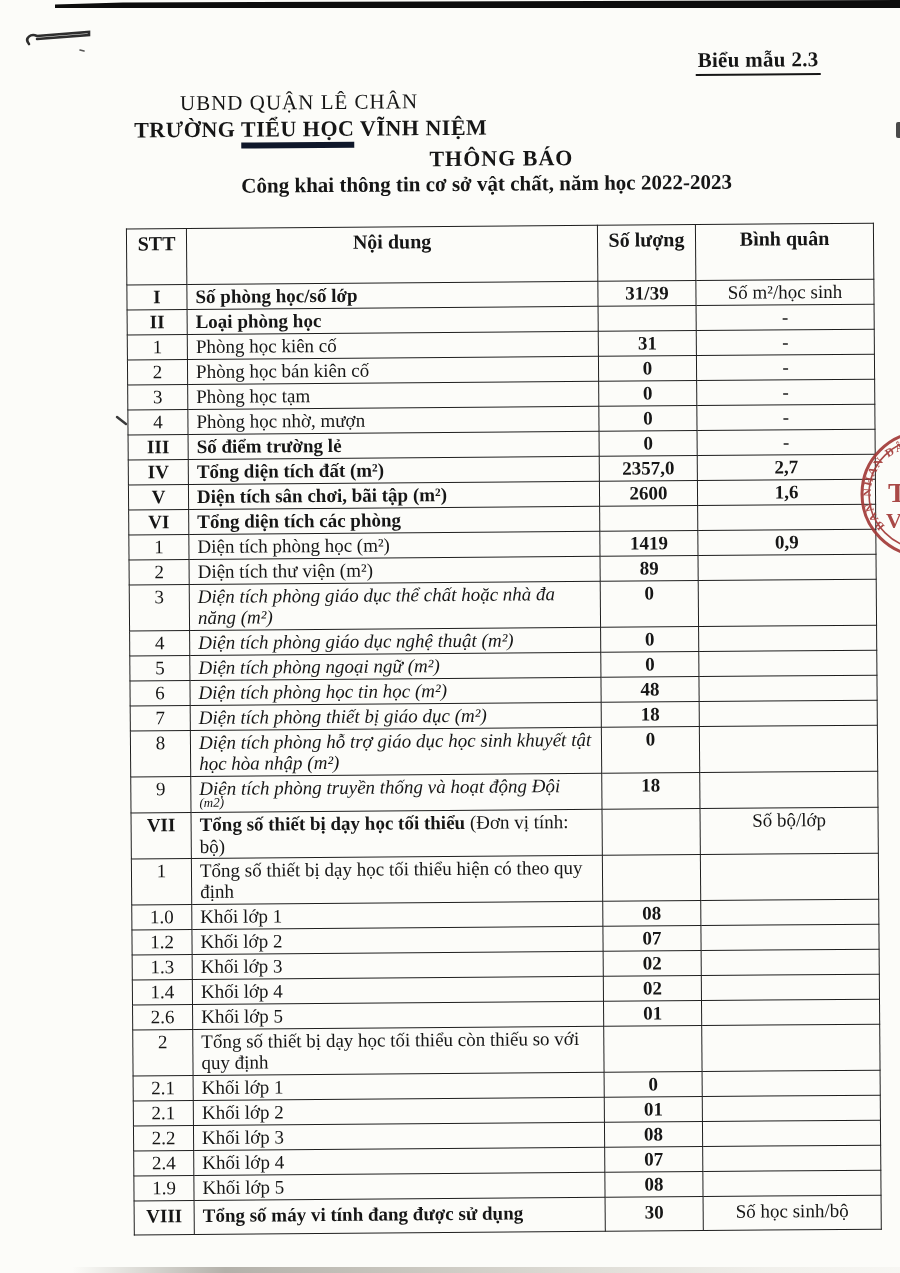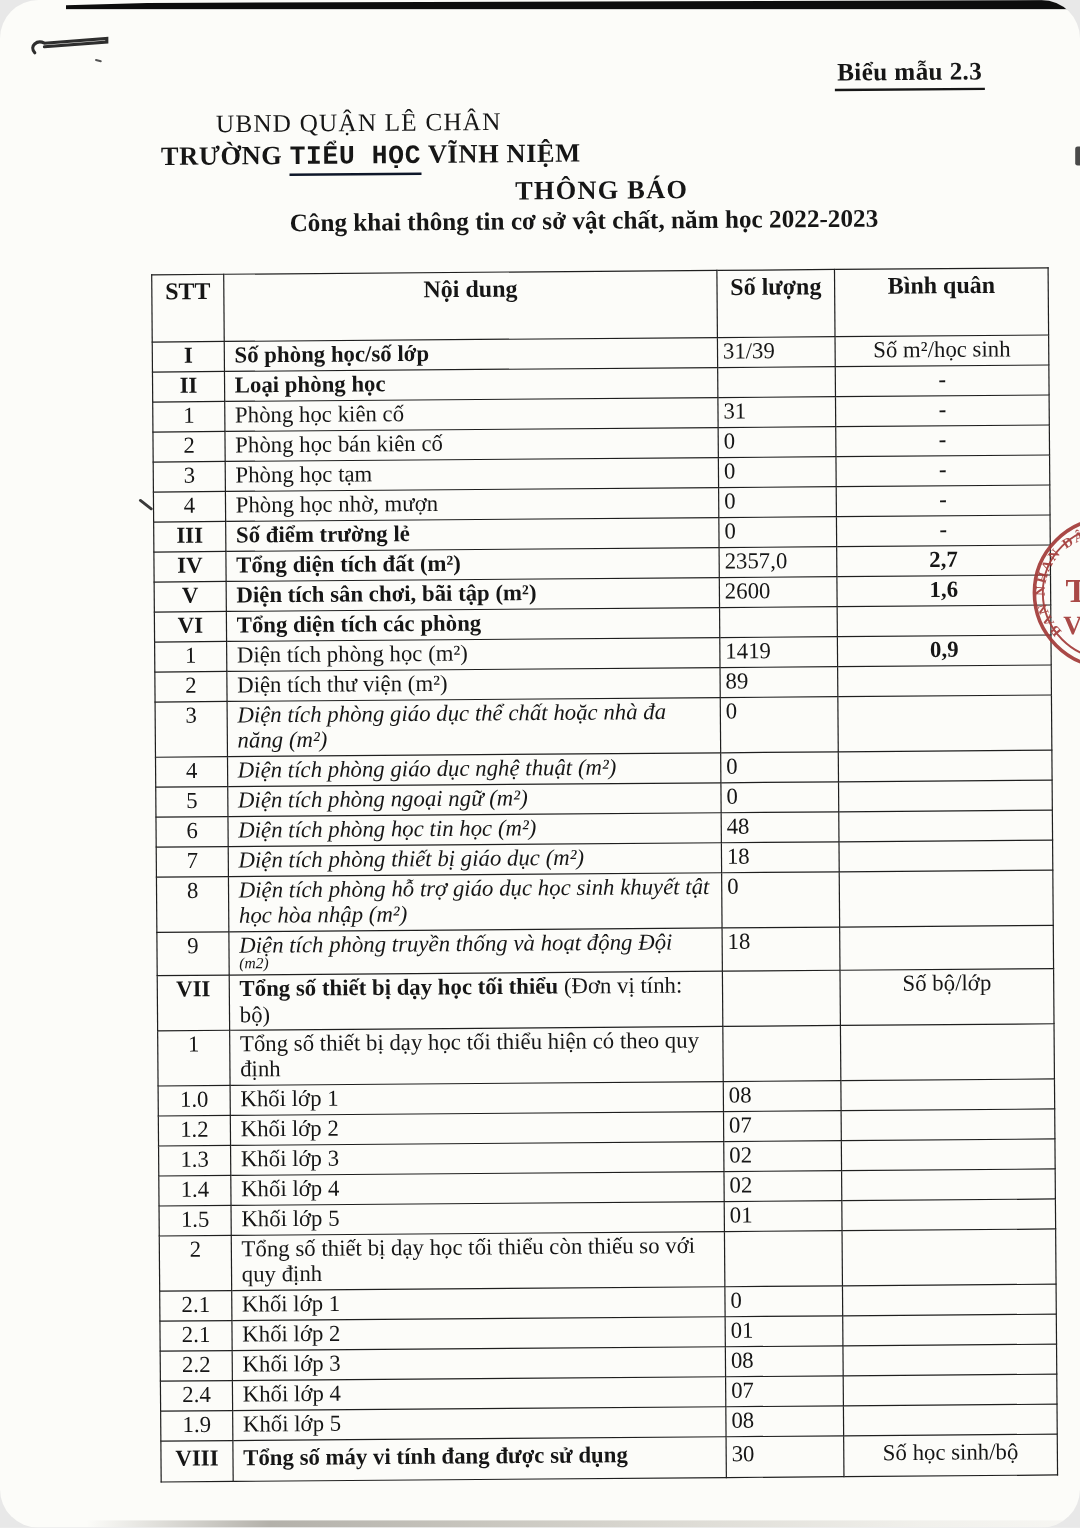--- a/index.html
+++ b/index.html
@@ -1,21 +1,20 @@
 <!DOCTYPE html>
 <html><head>
 <meta charset="utf-8">
 <style>
   html,body{margin:0;padding:0;background:#e8e8e8;}
   .page{
     position:relative; width:900px; height:1273px; margin:0 auto;
     background:#fcfcf9; overflow:hidden;
     font-family:"Liberation Serif","DejaVu Serif",serif;
     color:#161616;
-    border-radius:32px;
   }
   .tilt{position:absolute; inset:0; transform:rotate(-0.45deg); transform-origin:450px 620px;}
 
   
   .scan-top{
     position:absolute; top:0; left:55px; right:-2px; height:8px; background:#0d0d0d;
     clip-path:polygon(0 55%, 8% 30%, 100% 0, 100% 100%, 0 100%);
   }
   .scan-bottom{
     position:absolute; bottom:0; left:0; right:0; height:6px;
@@ -26,39 +25,39 @@
   .margin-tick{position:absolute; top:414px; left:114px;}
   .edge-tick{position:absolute; top:122px; right:0; width:4px; height:16px; background:#4a4a4a; border-radius:2px 0 0 2px;}
 
   
   .form-label{
     position:absolute; top:50px; left:700px; font-size:21px; font-weight:bold;
     border-bottom:2px solid #171717; padding:0 2px 1px 2px; letter-spacing:.3px;
   }
   .org-line1{position:absolute; top:89px; left:184px; font-size:21px; letter-spacing:1px;}
   .org-line2{position:absolute; top:115px; left:138px; font-size:22px; font-weight:bold; letter-spacing:.5px; white-space:pre;}
-  .org-line2 .u{border-bottom:2px solid #0f172a; padding-bottom:1px;font-family:Liberation Mono, monospace;}
+  .org-line2 .u{border-bottom:6px solid #0f172a; padding-bottom:1px;}
   .doc-title{position:absolute; top:146px; left:95px; width:820px; text-align:center; font-size:22px; font-weight:bold; letter-spacing:1px;}
   .doc-subtitle{position:absolute; top:172px; left:80px; width:820px; text-align:center; font-size:21px; font-weight:bold;}
 
   
   table.t{
     position:absolute; top:226px; left:129px; width:747px;
     border-collapse:collapse; table-layout:fixed;
   }
   .t th,.t td{
     border:1.6px solid #1f1f1f; vertical-align:top;
     font-size:19px; line-height:1.13; padding:1px 4px 1px 4px;
   }
   .t th{font-size:20px; font-weight:bold; text-align:center; padding-top:3px;}
   .t thead tr{height:56px;}
   .t td{height:22px;}
   .t td.stt{text-align:center; padding-left:1px; padding-right:1px;}
   .t td.content{text-align:left; padding-left:8px;}
-  .t td.qty{text-align:left; font-weight:normal;}
+  .t td.qty{text-align:center; font-weight:bold;}
   .t td.avg{text-align:center;}
   .t td.avg.strong{font-weight:bold;}
   tr.section td.stt, tr.section td.content{font-weight:bold;}
   tr.item-italic td.content{font-style:italic;}
   .t .suffix{font-weight:normal;}
   .t .note{display:block; font-size:13px; font-style:italic; margin-top:-3px;}
   .t tbody tr.last td{height:28px; padding-top:4px;}
 
   
   .stamp{position:absolute; top:424px; left:838px; opacity:.92;}
@@ -247,21 +246,21 @@
             <td class="qty">02</td>
             <td class="avg"></td>
           </tr>
           <tr class="item">
             <td class="stt">1.4</td>
             <td class="content"><span>Khối lớp 4</span></td>
             <td class="qty">02</td>
             <td class="avg"></td>
           </tr>
           <tr class="item">
-            <td class="stt">1.5</td>
+            <td class="stt">2.6</td>
             <td class="content"><span>Khối lớp 5</span></td>
             <td class="qty">01</td>
             <td class="avg"></td>
           </tr>
           <tr class="item">
             <td class="stt">2</td>
             <td class="content"><span>Tổng số thiết bị dạy học tối thiểu còn thiếu so với quy định</span></td>
             <td class="qty"></td>
             <td class="avg"></td>
           </tr>

